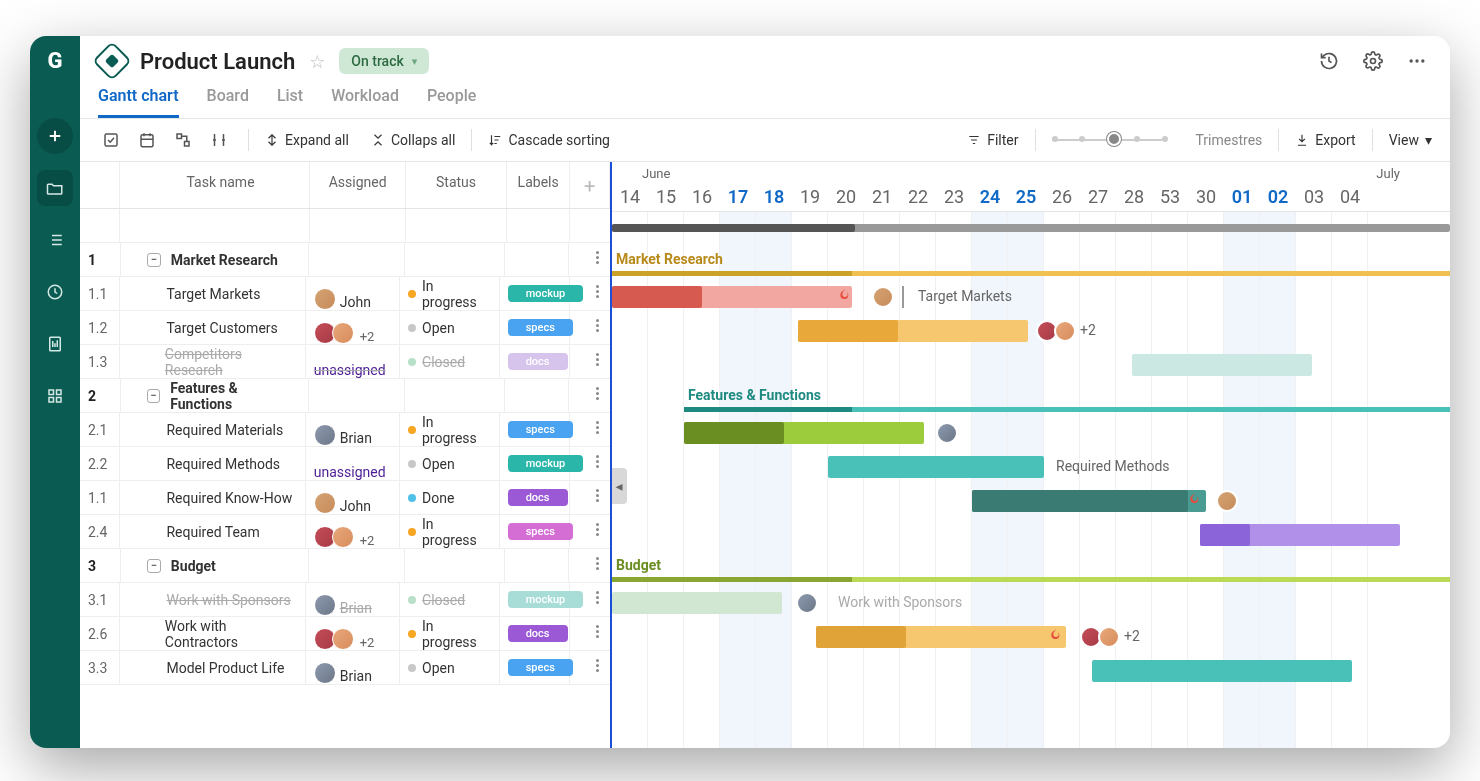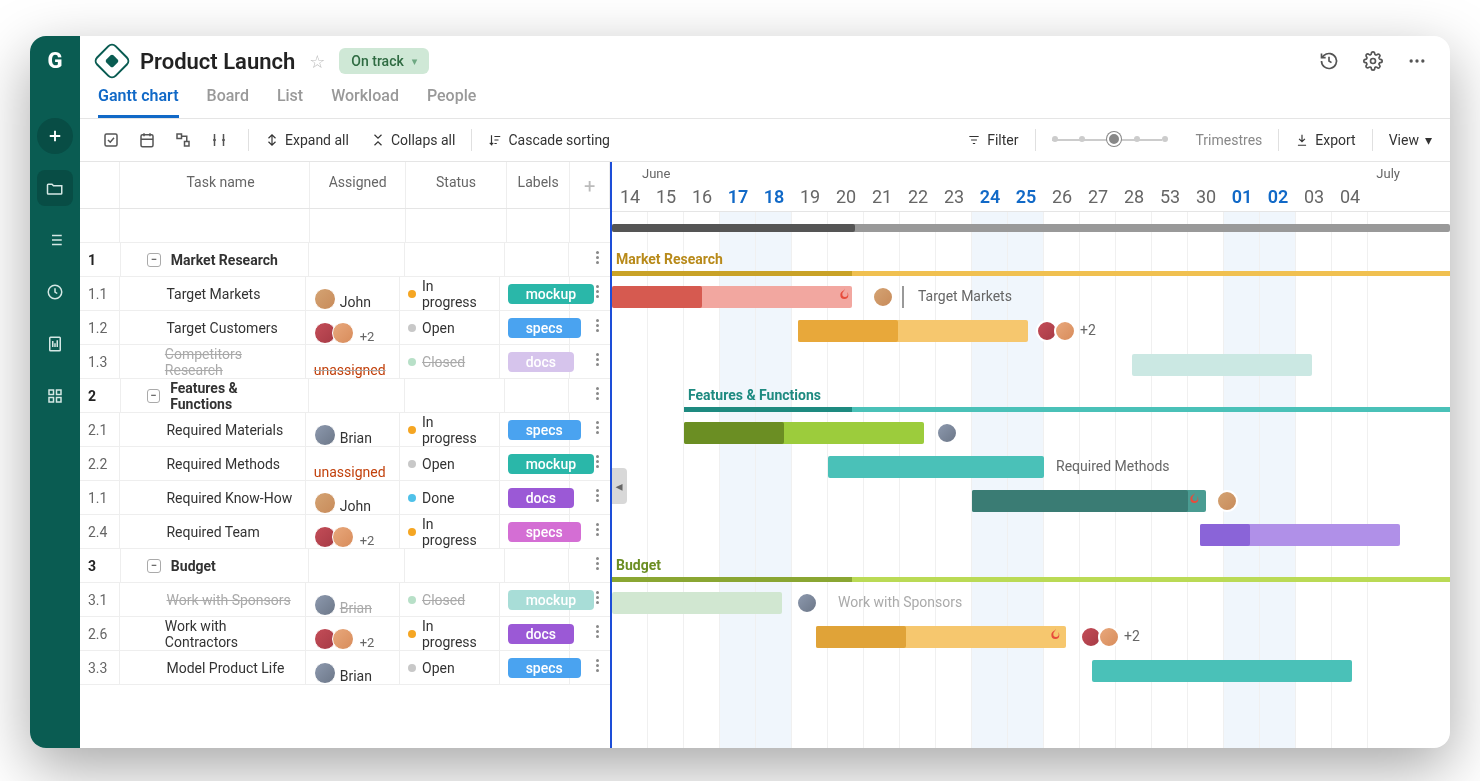--- a/index.html
+++ b/index.html
@@ -223,38 +223,38 @@
   }
   .dot-progress { background: #f5a623; }
   .dot-open { background: #c8c8c8; }
   .dot-closed { background: #b8e0c8; }
   .dot-done { background: #4fc1e9; }
   .label-tag {
     display: inline-block;
     padding: 2px 18px;
     border-radius: 4px;
     color: #fff;
-    font-size: 14px;
+    font-size: 11px;
     font-weight: 500;
   }
   .lbl-mockup { background: #2ab7a9; }
   .lbl-specs-blue { background: #4aa3f0; }
   .lbl-docs-purple { background: #9b59d6; }
   .lbl-docs-faded { background: #d6c4ec; }
   .lbl-mockup-faded { background: #a8ddd7; }
   .lbl-specs-pink { background: #d46ed4; }
   .dots-menu {
     width: 18px;
     color: #888;
     cursor: pointer;
     display: flex; flex-direction: column; align-items: center; justify-content: center; gap: 2px;
     position: absolute; right: 4px; top: 8px;
   }
   .dots-menu span { width: 3px; height: 3px; background: #888; border-radius: 50%; }
-  .unassigned { color: #c2410c; font-style: normal; }
+  .unassigned { color: #4c1d95; font-style: normal; }
   
   .gantt-col { flex: 1; position: relative; overflow: hidden; min-width: 0; }
   .gantt-header {
     border-bottom: 1px solid #e5e5e5;
     display: flex; flex-direction: column;
     height: 50px;
   }
   .gantt-month {
     font-size: 13px; color: #666;
     padding: 4px 0 0 30px;

